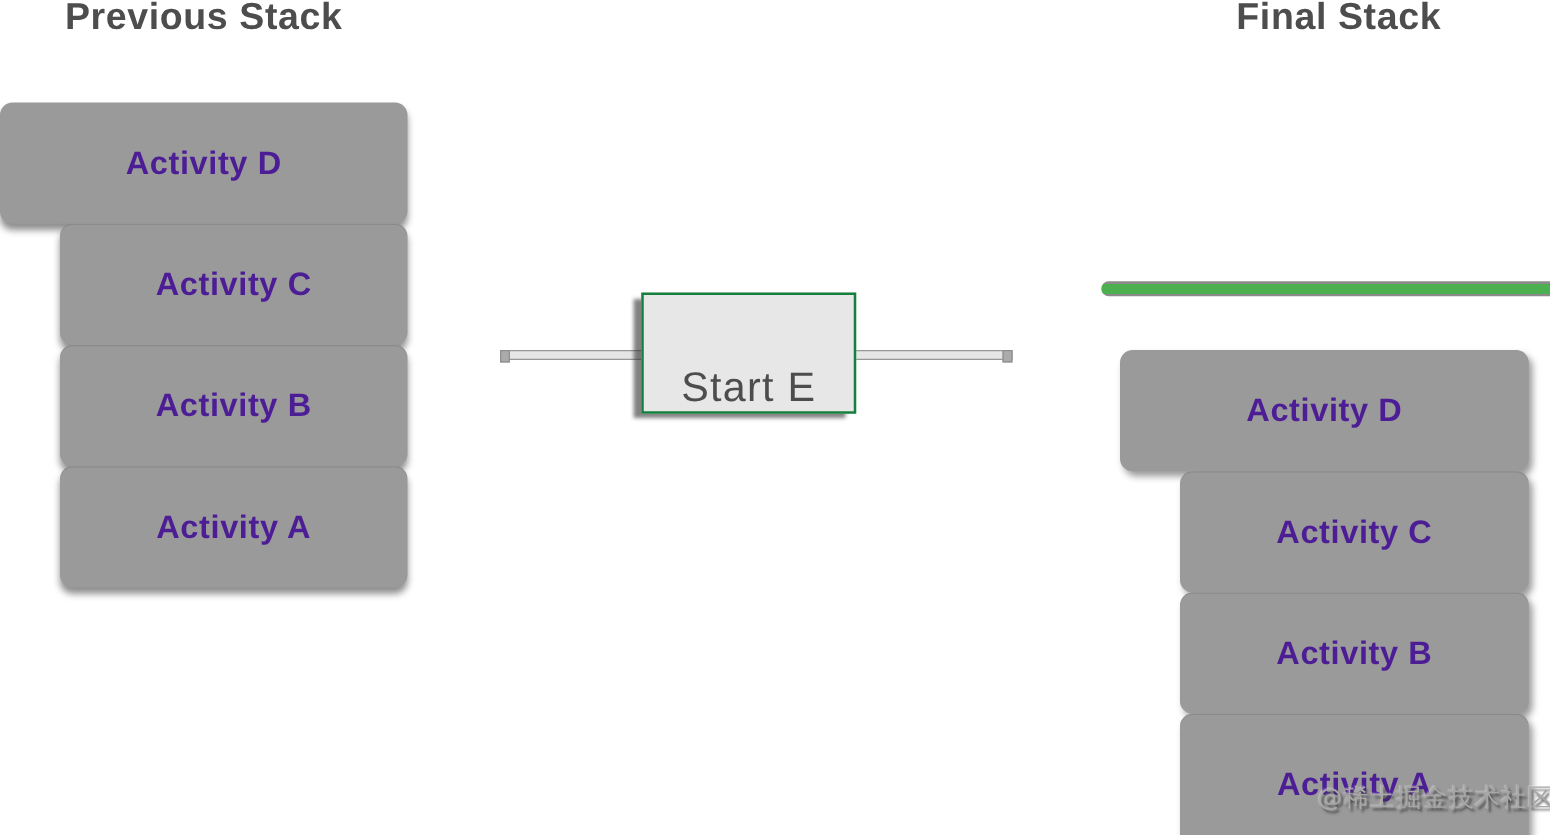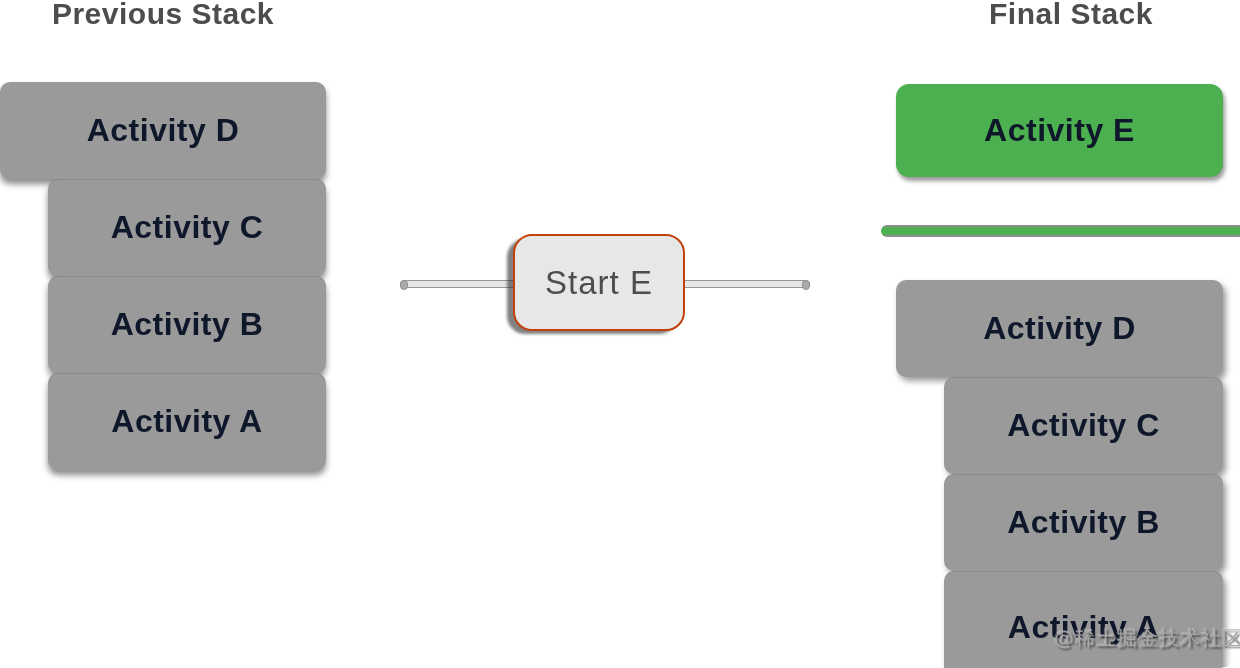--- a/index.html
+++ b/index.html
@@ -1,15 +1,15 @@
 <!DOCTYPE html>
 <html><head>
 <meta charset="utf-8">
 <style>
-  * { margin: 0; padding: 0; box-sizing: border-box; border-radius: 19px; }
+  * { margin: 0; padding: 0; box-sizing: border-box; }
   html, body { background: #ffffff; }
   .canvas {
     position: relative;
     width: 1240px;
     height: 668px;
     background: #ffffff;
     overflow: hidden;
     font-family: "Liberation Sans", sans-serif;
   }
 
@@ -45,22 +45,22 @@
     height: 97px;
     background: #9a9a9a;
     border-radius: 10px;
     display: flex;
     align-items: center;
     justify-content: center;
   }
   .stack-box + .stack-box { box-shadow: inset 0 1px 0 rgba(0,0,0,0.10); margin-left: 48px; }
   .stack-final .stack-box:last-child { height: 112px; border-bottom-left-radius: 0; border-bottom-right-radius: 0; }
   .stack-label {
-    color: #0f172a;
-    font-size: 32px;
+    color: #4c1d95;
+    font-size: 26px;
     font-weight: bold;
     letter-spacing: 0.5px;
   }
 
   
   .green-box {
     position: absolute;
     left: 896px; top: 84px;
     width: 327px; height: 93px;
     background: #4caf50;
@@ -99,24 +99,24 @@
     border: 1px solid #8f8f8f;
   }
   .cap-left { left: -1px; }
   .cap-right { right: -1px; }
 
   .start-node {
     position: absolute;
     left: 513px; top: 234px;
     width: 172px; height: 97px;
     background: #e7e7e7;
-    border: 2px solid #c2410c;
+    border: 2px solid #15803d;
     box-shadow: -7px 4px 3px -1px rgba(45,45,45,0.60);
     display: flex;
-    align-items: center;
+    align-items: flex-end;
     justify-content: center;
   }
   .start-label {
     color: #4d4d4d;
     font-size: 33px;
     letter-spacing: 1px;
   }
 
   
   .watermark {
@@ -155,23 +155,20 @@
   </div>
 
   <div class="connector">
     <span class="connector-cap cap-left"></span>
     <span class="connector-cap cap-right"></span>
   </div>
   <div class="start-node">
     <span class="start-label">Start E</span>
   </div>
 
-  <div class="green-box">
-    <span class="stack-label">Activity E</span>
-  </div>
 
   <div class="insert-line"></div>
 
   <div class="stack stack-final">
     <div class="stack-box">
       <span class="stack-label">Activity D</span>
     </div>
     <div class="stack-box">
       <span class="stack-label">Activity C</span>
     </div>

